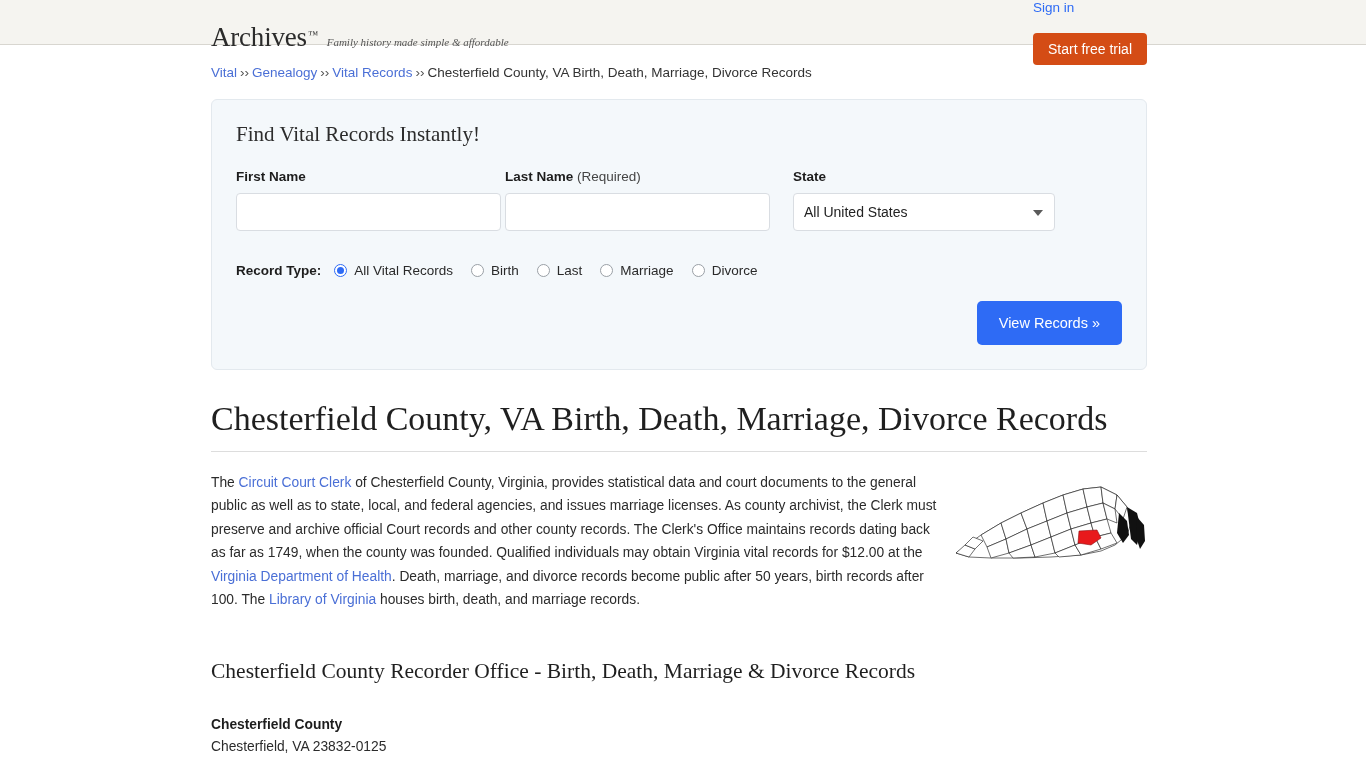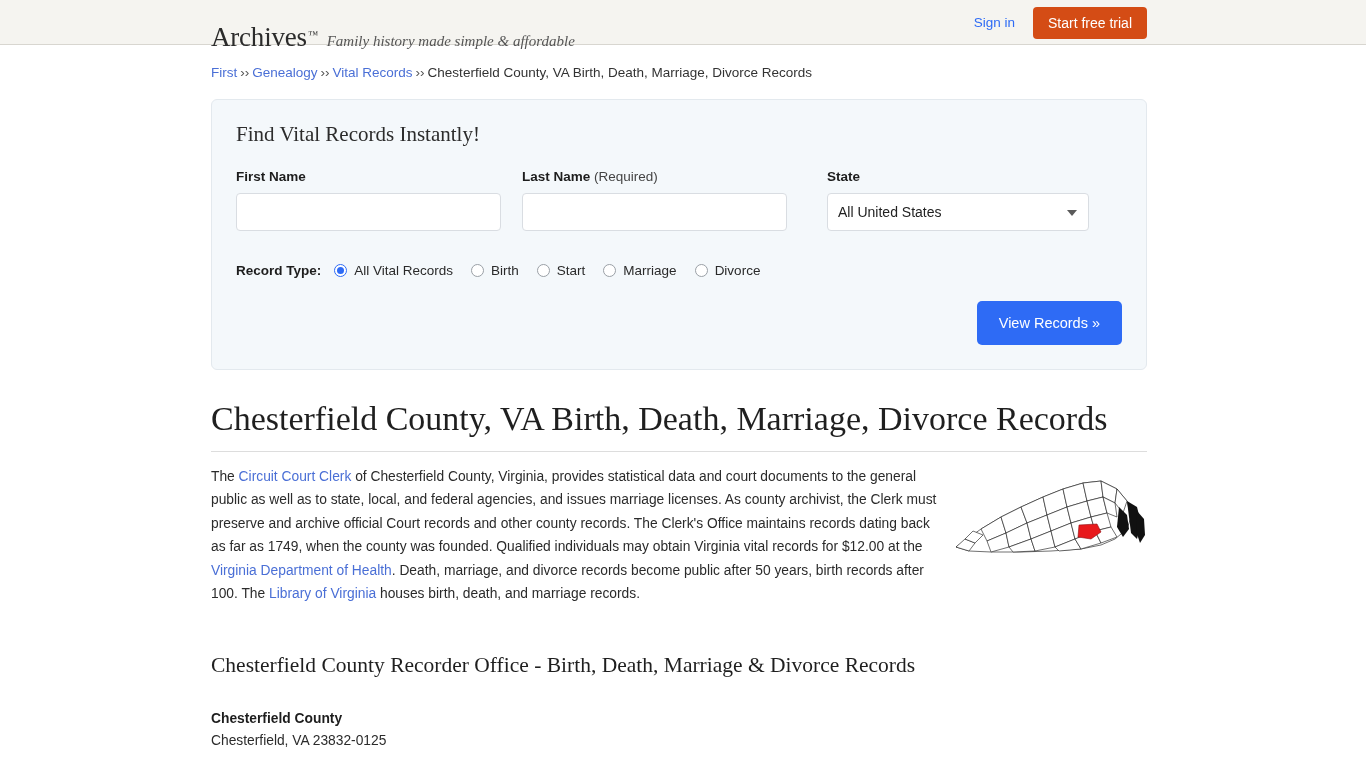--- a/index.html
+++ b/index.html
@@ -43,29 +43,29 @@
     font-size: 10px;
     color: #2b2b2b;
     vertical-align: super;
     position: relative;
     top: -8px;
     margin-left: 1px;
   }
   .tagline {
     font-family: "Liberation Serif", serif;
     font-style: italic;
-    font-size: 15px;
+    font-size: 11px;
     color: #555555;
     margin-left: 9px;
   }
   .header-right {
     position: absolute;
     right: 219px; top: 0;
     height: 45px;
-    display: flex; align-items: center; gap: 18px;
+    display: flex; gap: 18px; flex-direction: column;
   }
   .signin-link {
     font-size: 13.5px;
     color: #2e6bf5;
     text-decoration: none;
     cursor: pointer;
   }
   .trial-btn {
     background: #d44c15;
     color: #ffffff;
@@ -118,21 +118,21 @@
   }
   .panel-title {
     font-family: "Liberation Serif", serif;
     font-size: 21px;
     color: #2c2c2c;
     margin: 0 0 22px 0;
     font-weight: normal;
   }
   .field-row {
     display: flex;
-    gap: 21px;
+    gap: 4px;
     align-items: center;
   }
   .field {
     display: flex;
     flex-direction: column;
   }
   .field.first { width: 265px; }
   .field.last  { width: 265px; }
   .field.state { width: 262px; margin-left: 19px; }
   .field-label {
@@ -248,21 +248,21 @@
     color: #1f1f1f;
     margin: 29px 0 0 0;
     padding-bottom: 13px;
     border-bottom: 1px solid #dddddd;
     line-height: 1.15;
   }
 
   
   .intro {
     position: relative;
-    margin-top: 13px;
+    margin-top: 19px;
     font-size: 13.8px;
     line-height: 23.5px;
     color: #2b2b2b;
   }
   .intro a { color: #4a6fd6; text-decoration: none; cursor: pointer; }
   .va-map {
     float: right;
     width: 196px;
     height: 100px;
     margin-left: 14px;
@@ -300,21 +300,21 @@
       <a class="signin-link">Sign in</a>
       <button class="trial-btn">Start free trial</button>
     </div>
   </div>
 </div>
 
 <div class="page">
   <div class="content">
 
     <div class="breadcrumb">
-      <a>First</a><span class="crumb-sep">››</span><a>Genealogy</a><span class="crumb-sep">››</span><a>Vital Records</a><span class="crumb-sep">››</span><span class="crumb-current">Chesterfield County, VA Birth, Death, Marriage, Divorce Records</span>
+      <a>Vital</a><span class="crumb-sep">››</span><a>Genealogy</a><span class="crumb-sep">››</span><a>Vital Records</a><span class="crumb-sep">››</span><span class="crumb-current">Chesterfield County, VA Birth, Death, Marriage, Divorce Records</span>
     </div>
 
     <div class="search-panel">
       <div class="panel-title">Find Vital Records Instantly!</div>
 
       <div class="field-row">
         <div class="field first">
           <div class="field-label">First Name</div>
           <input class="text-input" type="text" placeholder="" style="">
         </div>
@@ -343,21 +343,21 @@
           <span class="radio-text">All Vital Records</span>
         </label>
 
         <label class="radio-item">
           <span class="radio"></span>
           <span class="radio-text">Birth</span>
         </label>
 
         <label class="radio-item">
           <span class="radio"></span>
-          <span class="radio-text">Start</span>
+          <span class="radio-text">Last</span>
         </label>
 
         <label class="radio-item">
           <span class="radio"></span>
           <span class="radio-text">Marriage</span>
         </label>
 
         <label class="radio-item">
           <span class="radio"></span>
           <span class="radio-text">Divorce</span>

